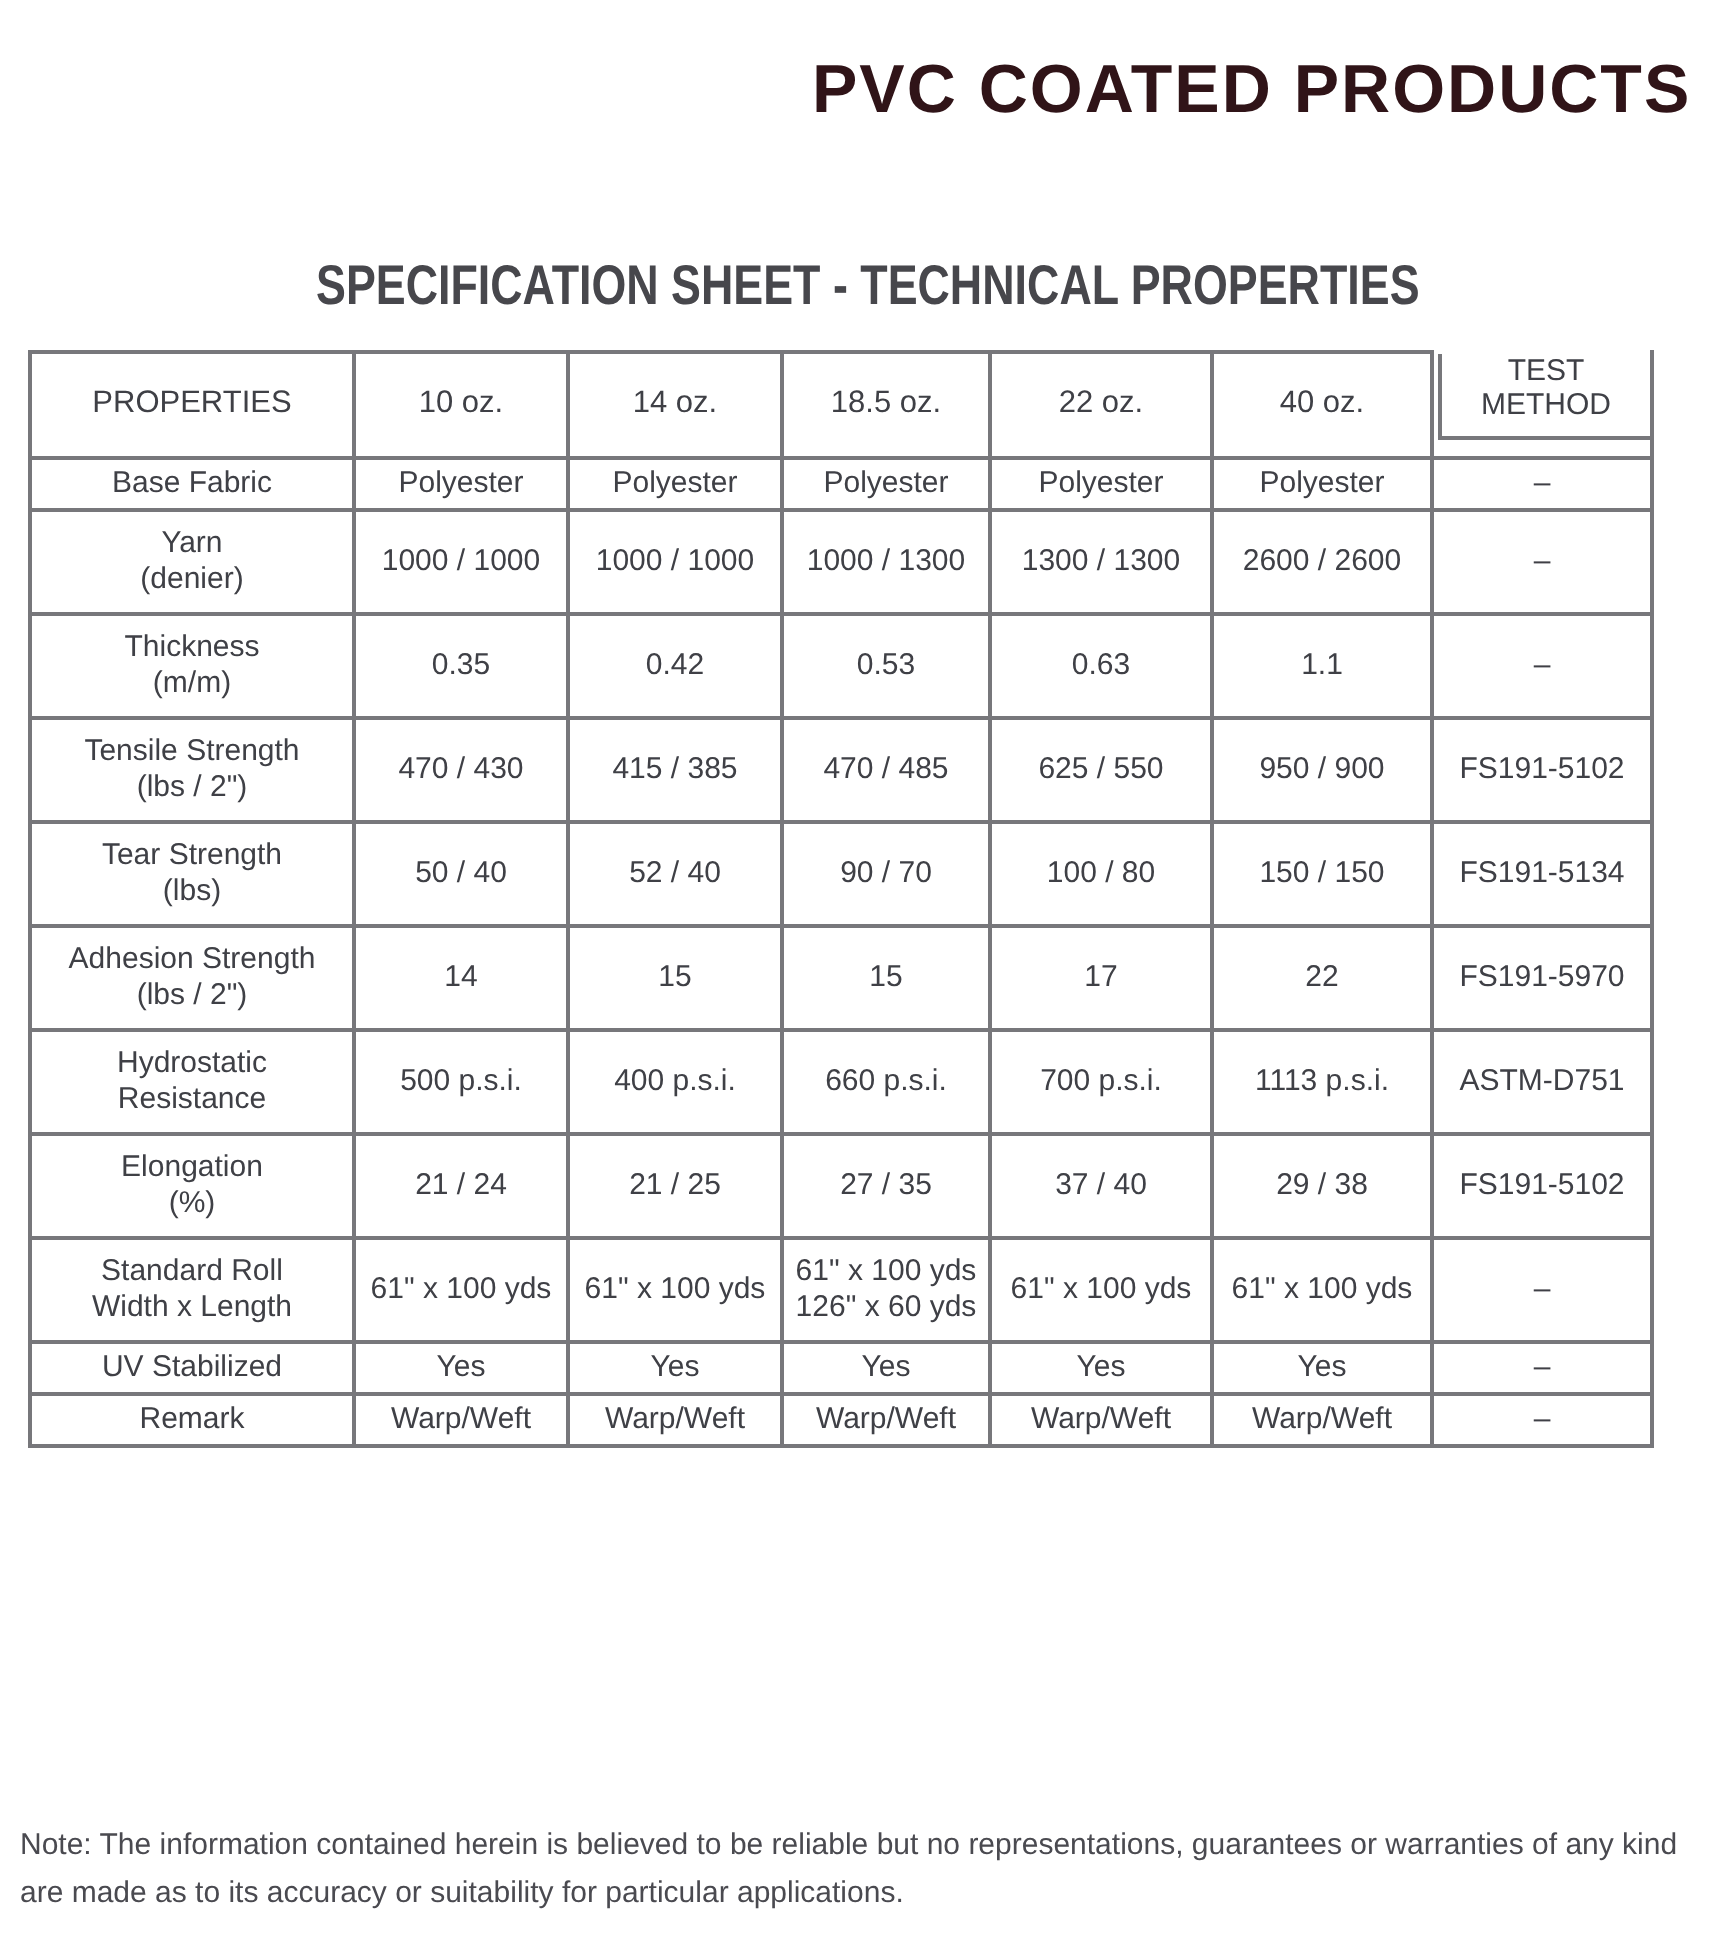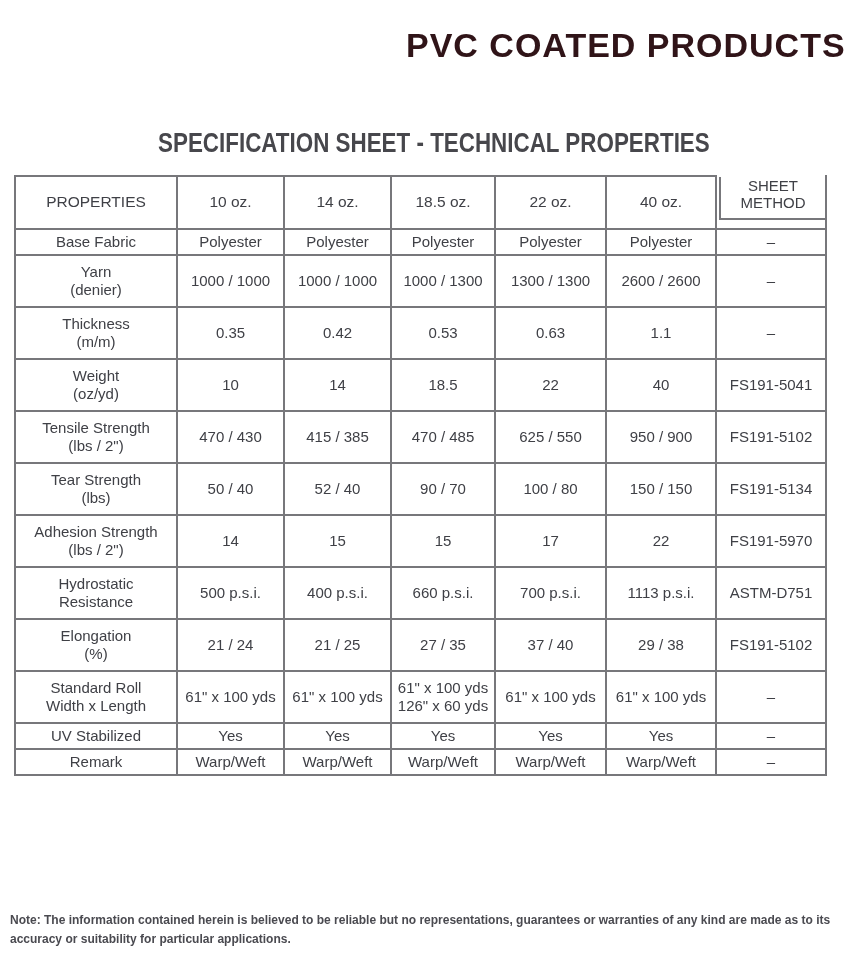--- a/index.html
+++ b/index.html
@@ -71,24 +71,23 @@
     background:#fff;
     display:flex;flex-direction:column;
     align-items:center;justify-content:center;
     font-size:15px;line-height:1.12;
   }
   .note{
     position:absolute;
     left:10px;top:911px;
     width:848px;
     margin:0;
-    font-size:12px;
+    font-size:15px;
     line-height:1.6;
     color:#4a4a50;
-    font-weight:bold;
   }
   .cell-line{display:block;}
 </style>
 </head>
 <body>
 
 <div class="page">
   <h1 class="title">PVC COATED PRODUCTS</h1>
   <h2 class="subtitle">SPECIFICATION SHEET -  TECHNICAL PROPERTIES</h2>
 
@@ -117,21 +116,21 @@
             <span class="cell-line">18.5 oz.</span>
           </th>
           <th>
             <span class="cell-line">22 oz.</span>
           </th>
           <th>
             <span class="cell-line">40 oz.</span>
           </th>
           <th class="test-method-th">
             <div class="tm-box">
-              <span class="cell-line">SHEET</span>
+              <span class="cell-line">TEST</span>
               <span class="cell-line">METHOD</span>
             </div>
           </th>
         </tr>
       </thead>
     <tbody>
         <tr class="single">
           <td>
             <span class="cell-line">Base Fabric</span>
           </td>
@@ -193,44 +192,20 @@
             <span class="cell-line">0.53</span>
           </td>
           <td>
             <span class="cell-line">0.63</span>
           </td>
           <td>
             <span class="cell-line">1.1</span>
           </td>
           <td>
             <span class="cell-line">–</span>
-          </td>
-        </tr>
-        <tr class="double">
-          <td>
-            <span class="cell-line">Weight</span>
-            <span class="cell-line">(oz/yd)</span>
-          </td>
-          <td>
-            <span class="cell-line">10</span>
-          </td>
-          <td>
-            <span class="cell-line">14</span>
-          </td>
-          <td>
-            <span class="cell-line">18.5</span>
-          </td>
-          <td>
-            <span class="cell-line">22</span>
-          </td>
-          <td>
-            <span class="cell-line">40</span>
-          </td>
-          <td>
-            <span class="cell-line">FS191-5041</span>
           </td>
         </tr>
         <tr class="double">
           <td>
             <span class="cell-line">Tensile Strength</span>
             <span class="cell-line">(lbs / 2")</span>
           </td>
           <td>
             <span class="cell-line">470 / 430</span>
           </td>

